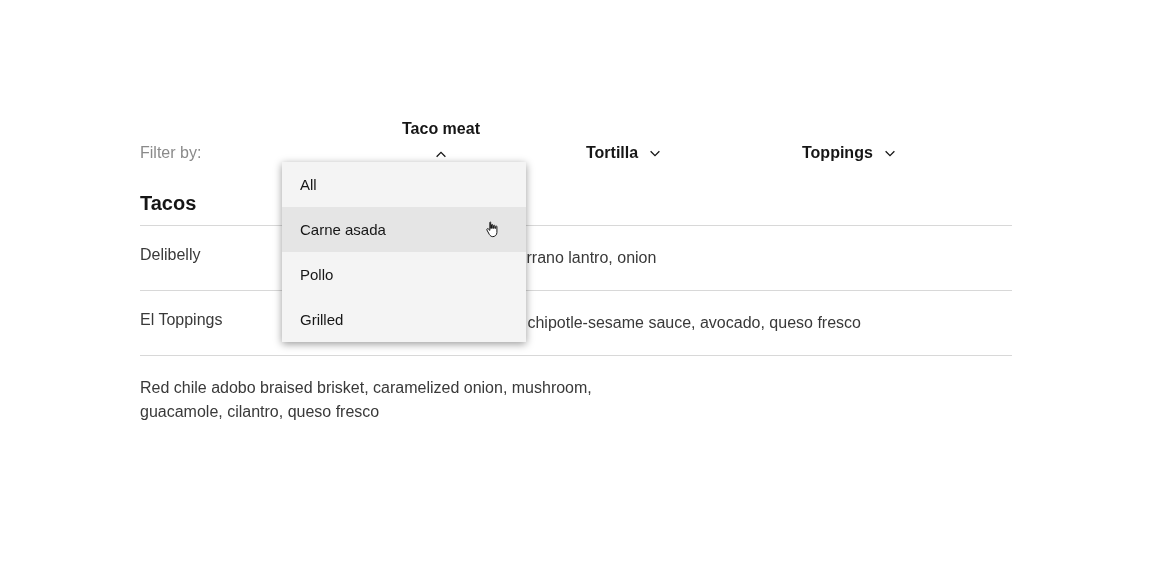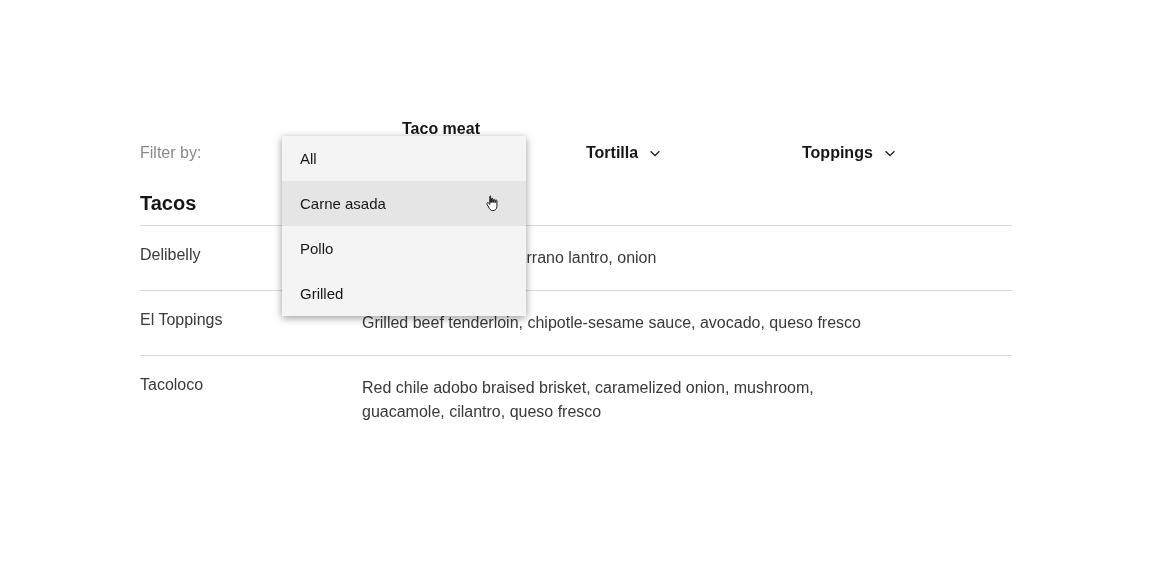--- a/index.html
+++ b/index.html
@@ -73,21 +73,21 @@
     font-weight: 400;
   }
   .row-desc {
     font-size: 16px;
     color: #393939;
     line-height: 1.5;
     max-width: 500px;
   }
   .dropdown {
     position: absolute;
-    top: 136px;
+    top: 162px;
     left: 282px;
     width: 244px;
     background: #701a75;
     box-shadow: 0 2px 8px rgba(0,0,0,0.4);
     z-index: 10;
   }
   .dropdown-item {
     padding: 14px 18px;
     font-size: 15px;
     color: #161616;
@@ -156,21 +156,20 @@
     <div class="row-name">Delibelly</div>
     <div class="row-desc">low. Honey tomatillo-serrano lantro, onion</div>
   </div>
 
   <div class="row">
     <div class="row-name">El Toppings</div>
     <div class="row-desc">Grilled beef tenderloin, chipotle-sesame sauce, avocado, queso fresco</div>
   </div>
 
   <div class="row">
-    <div class="row-name">Tacoloco</div>
     <div class="row-desc">Red chile adobo braised brisket, caramelized onion, mushroom, guacamole, cilantro, queso fresco</div>
   </div>
 
   <div class="dropdown">
     <div class="dropdown-item">All</div>
     <div class="dropdown-item hover">
       <span>Carne asada</span>
       <span class="cursor">
         <svg viewBox="0 0 24 24" width="20" height="22">
           <path d="M7 3 C7 2 8 2 8 3 L8 10 L9 10 L9 6 C9 5 10.5 5 10.5 6 L10.5 10 L11.5 10 L11.5 7 C11.5 6 13 6 13 7 L13 10 L14 10 L14 8 C14 7 15.5 7 15.5 8 L15.5 15 C15.5 18 13 20 10.5 20 C9 20 7.5 19 6.5 17.5 L3.5 12 C3 11 4 10 5 10.5 L7 12.5 Z" fill="#fff" stroke="#161616" stroke-width="1.2" stroke-linejoin="round"></path>

